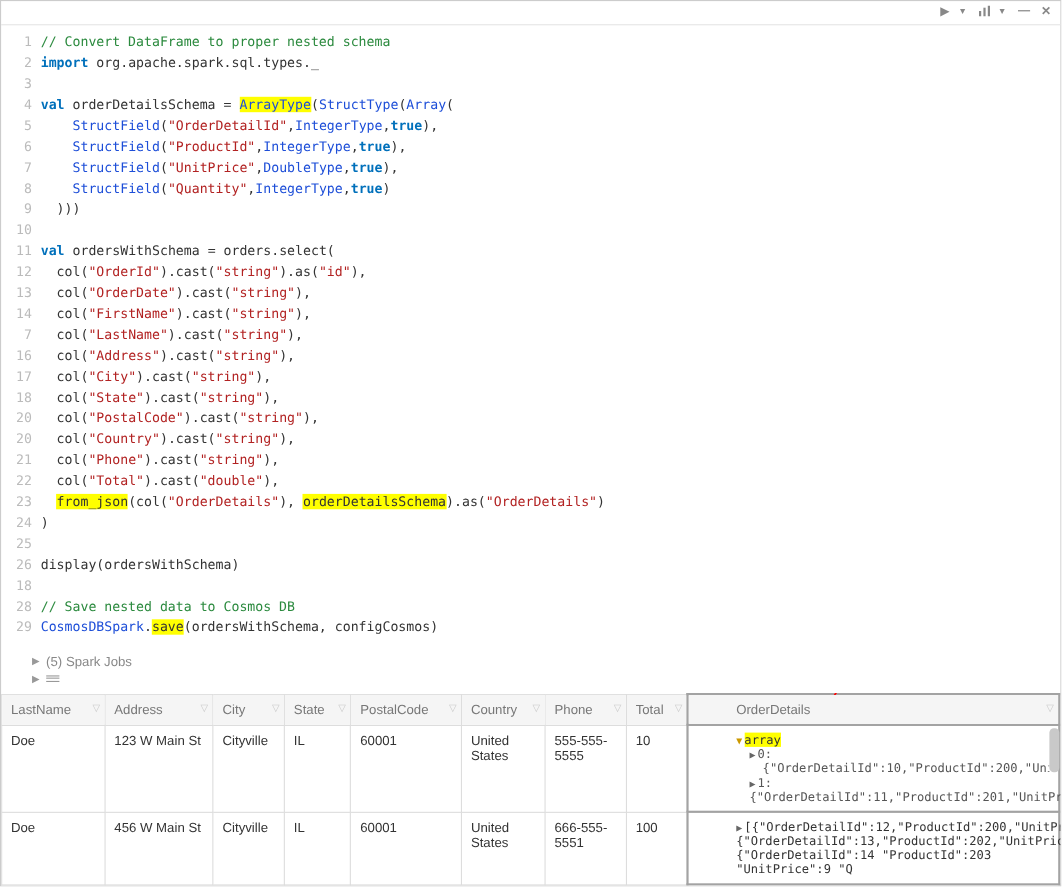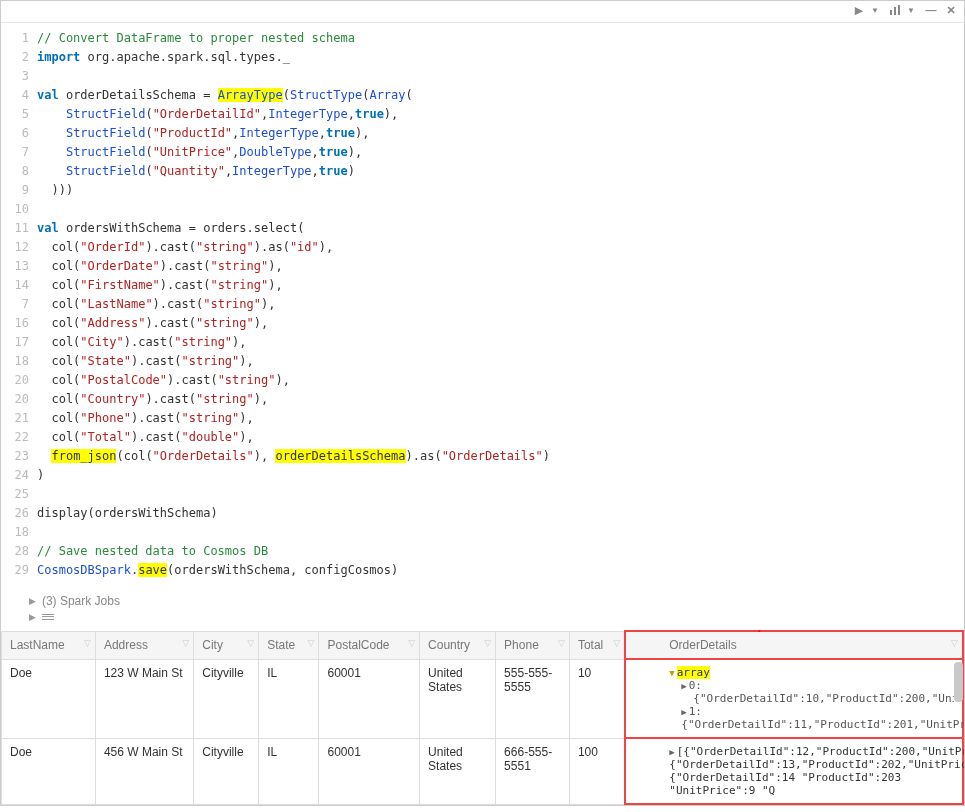--- a/index.html
+++ b/index.html
@@ -24,21 +24,21 @@
   .meta { padding: 4px 12px 6px 28px; font-size: 12px; color: #888; }
   .meta-row { display: flex; align-items: center; gap: 6px; padding: 2px 0; }
   .meta .caret { color: #999; font-size: 9px; }
   .meta .bars { display: inline-block; width: 12px; height: 10px; }
   .meta .bars span { display: block; height: 1px; background: #999; margin: 1.5px 0; }
   .table-wrap { position: relative; overflow: hidden; }
   table { border-collapse: collapse; width: 100%; table-layout: fixed; }
   th, td { border: 1px solid #ddd; padding: 6px 8px; text-align: left; font-size: 12px; vertical-align: top; }
   th { background: #f5f5f5; color: #777; font-weight: normal; position: relative; margin-top: 28px; }
   th .sort { position: absolute; right: 4px; top: 6px; color: #ccc; font-size: 9px; }
-  .redbox { border: 2px solid #ef4444; padding-left: 43px; }
+  .redbox { border: 2px solid #a3a3a3; padding-left: 43px; }
   .od-cell { font-family: Menlo, Monaco, Consolas, monospace; font-size: 11px; color: #333; }
   .od-cell .tri { color: #666; font-size: 9px; margin-right: 2px; }
   .od-cell .tri-down { color: #c90; }
   .od-hl { background: #ffff00; }
   .od-sub { padding-left: 12px; color: #555; }
   .od-sub2 { padding-left: 24px; color: #555; overflow: hidden; white-space: nowrap; text-overflow: clip; }
   .scroll-thumb { position: absolute; right: 1px; top: 32px; width: 9px; height: 40px; background: #c9c9c9; border-radius: 4px; }
   svg.arrow { position: absolute; pointer-events: none; }
 </style>
 </head>
@@ -93,21 +93,21 @@
         <div>18</div>
         <div>28</div>
         <div>29</div>
       </div>
     <div class="code"><div class="line"><span class="c-comment">// Convert DataFrame to proper nested schema</span></div><div class="line"><span class="c-keyword">import</span> <span class="c-ident">org.apache.spark.sql.types._</span></div><div class="line"></div><div class="line"><span class="c-keyword">val</span> <span class="c-ident">orderDetailsSchema</span> <span class="c-op">=</span> <span class="hl"><span class="c-type">ArrayType</span></span>(<span class="c-type">StructType</span>(<span class="c-type">Array</span>(</div><div class="line">    <span class="c-type">StructField</span>(<span class="c-str">"OrderDetailId"</span>,<span class="c-type">IntegerType</span>,<span class="c-keyword">true</span>),</div><div class="line">    <span class="c-type">StructField</span>(<span class="c-str">"ProductId"</span>,<span class="c-type">IntegerType</span>,<span class="c-keyword">true</span>),</div><div class="line">    <span class="c-type">StructField</span>(<span class="c-str">"UnitPrice"</span>,<span class="c-type">DoubleType</span>,<span class="c-keyword">true</span>),</div><div class="line">    <span class="c-type">StructField</span>(<span class="c-str">"Quantity"</span>,<span class="c-type">IntegerType</span>,<span class="c-keyword">true</span>)</div><div class="line">  )))</div><div class="line"></div><div class="line"><span class="c-keyword">val</span> <span class="c-ident">ordersWithSchema</span> <span class="c-op">=</span> orders.select(</div><div class="line">  col(<span class="c-str">"OrderId"</span>).cast(<span class="c-str">"string"</span>).as(<span class="c-str">"id"</span>),</div><div class="line">  col(<span class="c-str">"OrderDate"</span>).cast(<span class="c-str">"string"</span>),</div><div class="line">  col(<span class="c-str">"FirstName"</span>).cast(<span class="c-str">"string"</span>),</div><div class="line">  col(<span class="c-str">"LastName"</span>).cast(<span class="c-str">"string"</span>),</div><div class="line">  col(<span class="c-str">"Address"</span>).cast(<span class="c-str">"string"</span>),</div><div class="line">  col(<span class="c-str">"City"</span>).cast(<span class="c-str">"string"</span>),</div><div class="line">  col(<span class="c-str">"State"</span>).cast(<span class="c-str">"string"</span>),</div><div class="line">  col(<span class="c-str">"PostalCode"</span>).cast(<span class="c-str">"string"</span>),</div><div class="line">  col(<span class="c-str">"Country"</span>).cast(<span class="c-str">"string"</span>),</div><div class="line">  col(<span class="c-str">"Phone"</span>).cast(<span class="c-str">"string"</span>),</div><div class="line">  col(<span class="c-str">"Total"</span>).cast(<span class="c-str">"double"</span>),</div><div class="line">  <span class="hl">from_json</span>(col(<span class="c-str">"OrderDetails"</span>), <span class="hl">orderDetailsSchema</span>).as(<span class="c-str">"OrderDetails"</span>)</div><div class="line">)</div><div class="line"></div><div class="line">display(ordersWithSchema)</div><div class="line"></div><div class="line"><span class="c-comment">// Save nested data to Cosmos DB</span></div><div class="line"><span class="c-type">CosmosDBSpark</span>.<span class="hl">save</span>(ordersWithSchema, configCosmos)</div></div>
   </div>
 
   <div class="meta">
     <div class="meta-row">
       <span class="caret">▶</span>
-      <span>(3) Spark Jobs</span>
+      <span>(5) Spark Jobs</span>
     </div>
     <div class="meta-row">
       <span class="caret">▶</span>
       <span class="bars">
           <span></span>
           <span></span>
           <span></span>
         </span>
     </div>
   </div>

